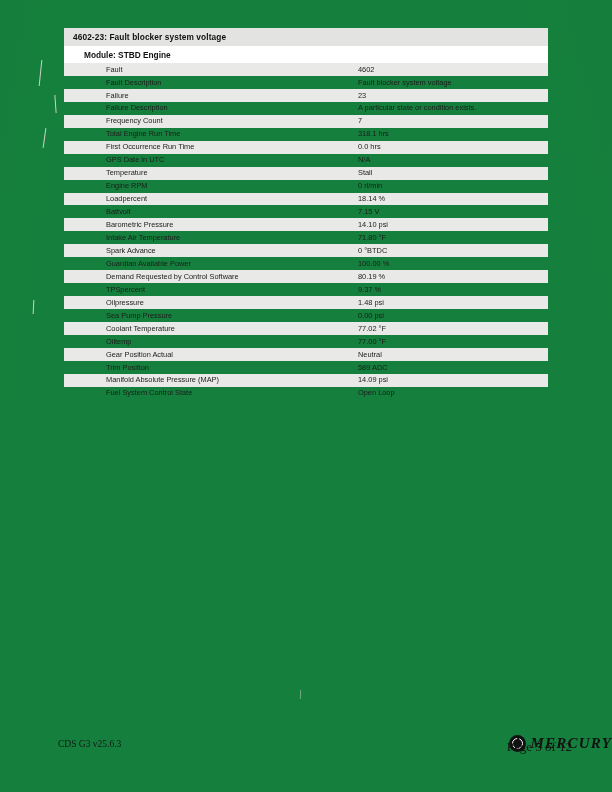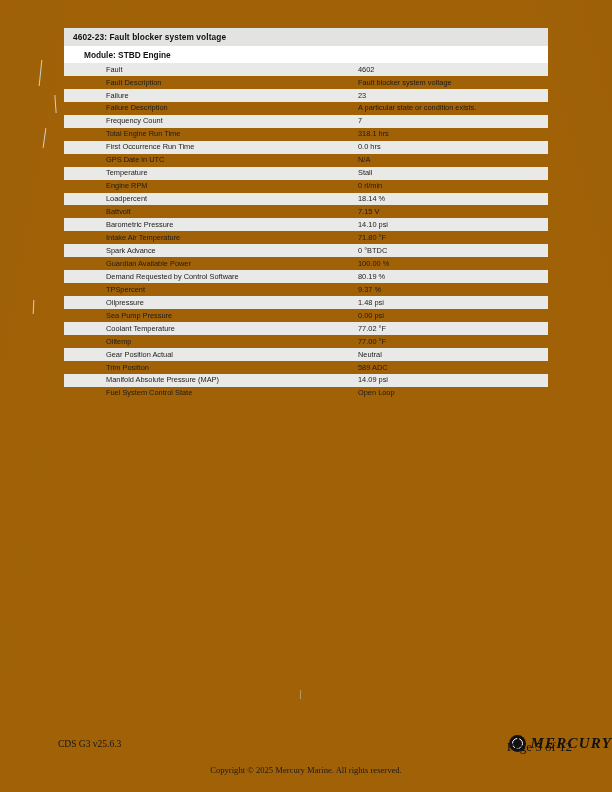--- a/index.html
+++ b/index.html
@@ -13,21 +13,21 @@
     position: relative;
     font-family: "Liberation Sans", sans-serif;
     color: #1a1a1a;
     overflow: hidden;
   }
 
   
   .page {
     position: absolute;
     inset: 0;
-    background: #a16207;
+    background: #15803d;
   }
   .scan-noise {
     position: absolute;
     inset: 0;
     background:
       linear-gradient(100deg, rgba(0,0,0,0.015) 0%, rgba(0,0,0,0) 22%),
       linear-gradient(255deg, rgba(0,0,0,0.02) 0%, rgba(0,0,0,0) 18%);
     pointer-events: none;
   }
 
@@ -298,15 +298,14 @@
 
   <div class="footer">
     <div class="footer-line">
       <div class="footer-left">CDS G3 v25.6.3</div>
       <div class="brand">
         <span class="brand-logo"></span>
         <span class="brand-name">MERCURY</span>
       </div>
       <div class="footer-right">Page 5 of 12</div>
     </div>
-    <div class="copyright">Copyright © 2025 Mercury Marine. All rights reserved.</div>
   </div>
 </div>
 
 </body></html>

